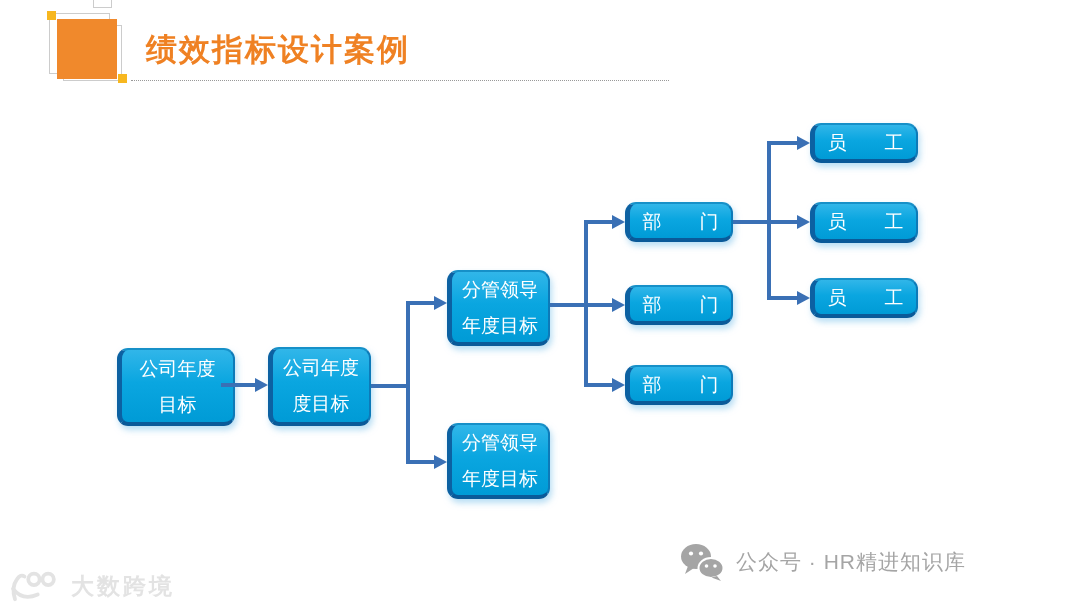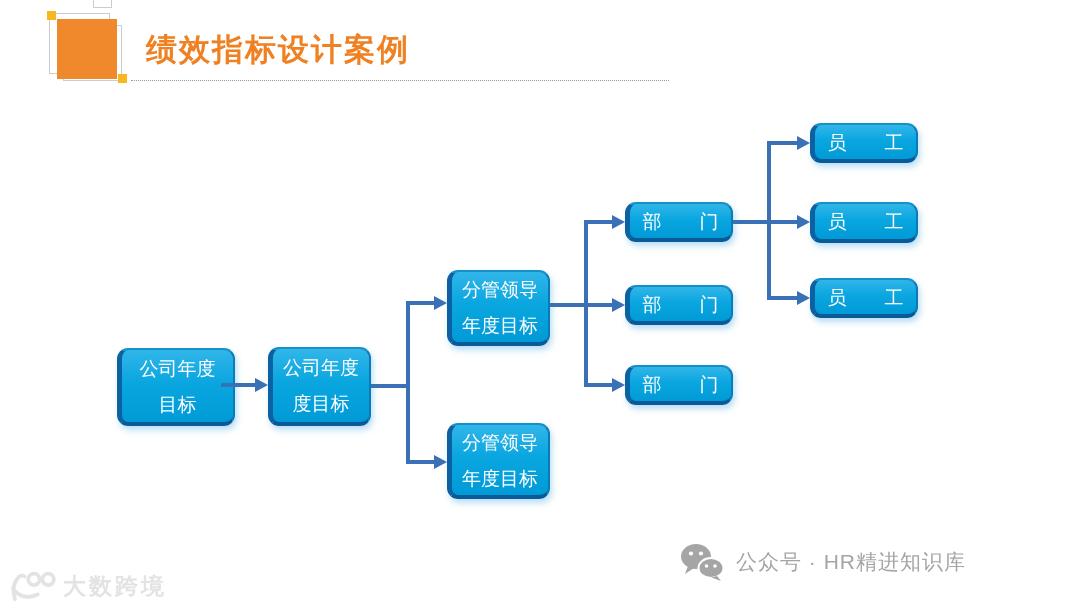--- a/index.html
+++ b/index.html
@@ -62,21 +62,21 @@
   .b-2{left:584px;top:303px;width:29px;height:4px;} .b-2h{left:612px;top:298px;}
   .b-3{left:584px;top:383px;width:29px;height:4px;} .b-3h{left:612px;top:378px;}
   
   .d-h{left:733px;top:220px;width:36px;height:4px;}
   .d-v{left:767px;top:141px;width:4px;height:159px;}
   .d-1{left:767px;top:141px;width:31px;height:4px;} .d-1h{left:797px;top:136px;}
   .d-2{left:767px;top:220px;width:31px;height:4px;} .d-2h{left:797px;top:215px;}
   .d-3{left:767px;top:296px;width:31px;height:4px;} .d-3h{left:797px;top:291px;}
   
   .watermark{position:absolute;left:8px;top:568px;display:flex;align-items:center;color:#E3E3E3;}
-  .watermark-text{font-size:23px;font-weight:bold;letter-spacing:3px;margin-left:5px;}
+  .watermark-text{font-size:23px;font-weight:bold;letter-spacing:3px;margin-left:13px;}
   .account{position:absolute;left:680px;top:543px;display:flex;align-items:center;gap:12px;color:#A5A5A5;}
   .account-text{font-size:21px;letter-spacing:1px;white-space:nowrap;}
 </style>
 </head>
 <body>
 
 <div class="slide">
 
   <div>
     <div class="sq sq-out sq-out-top"></div>

